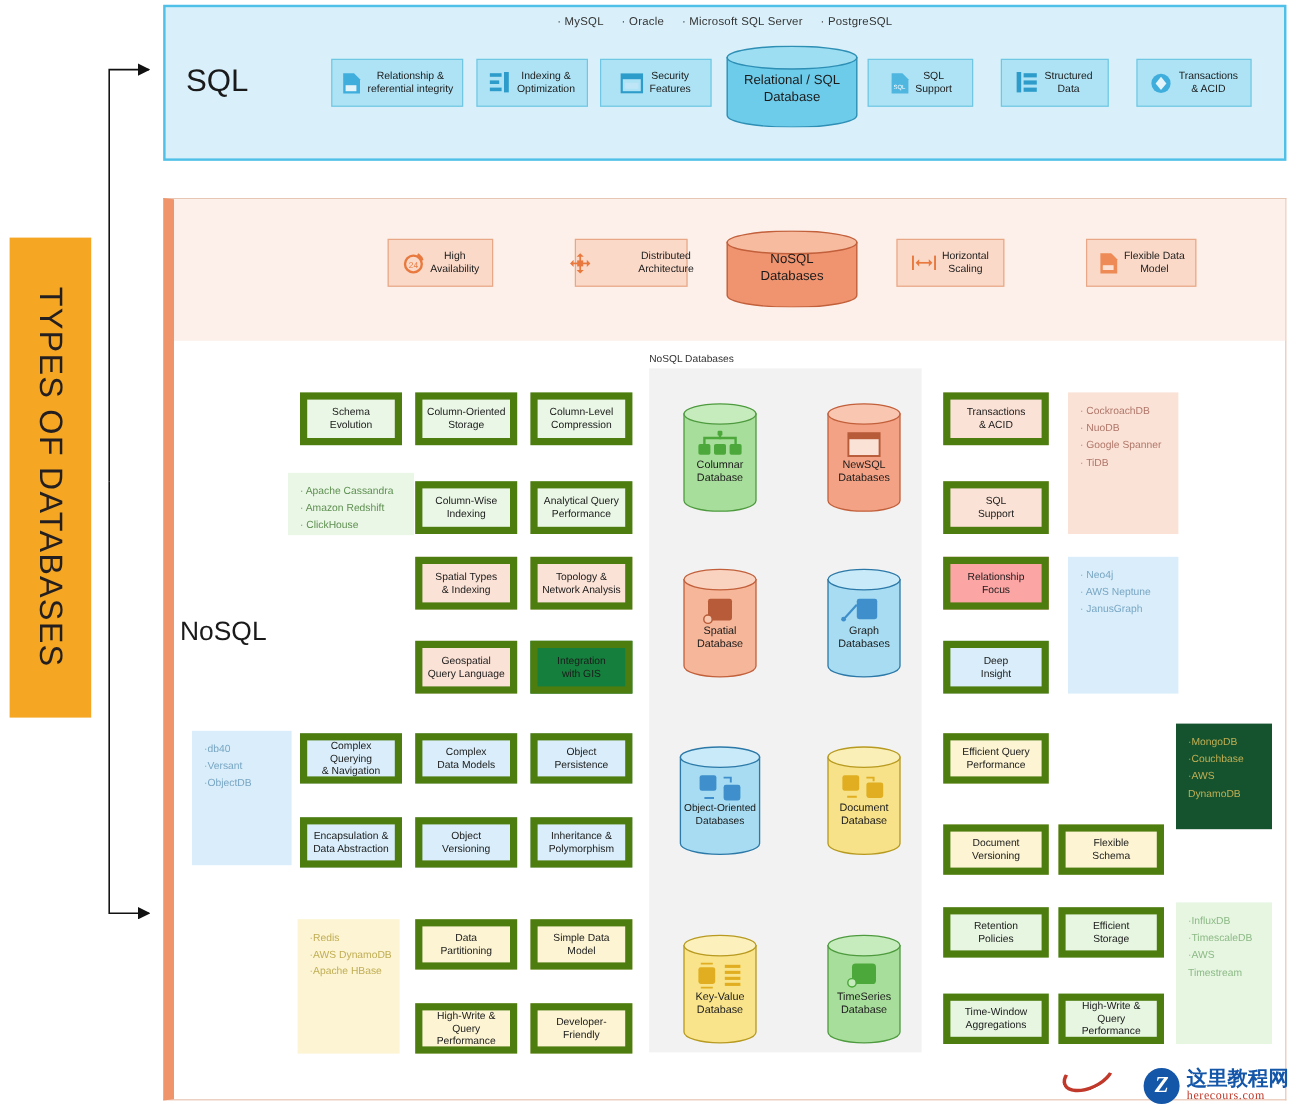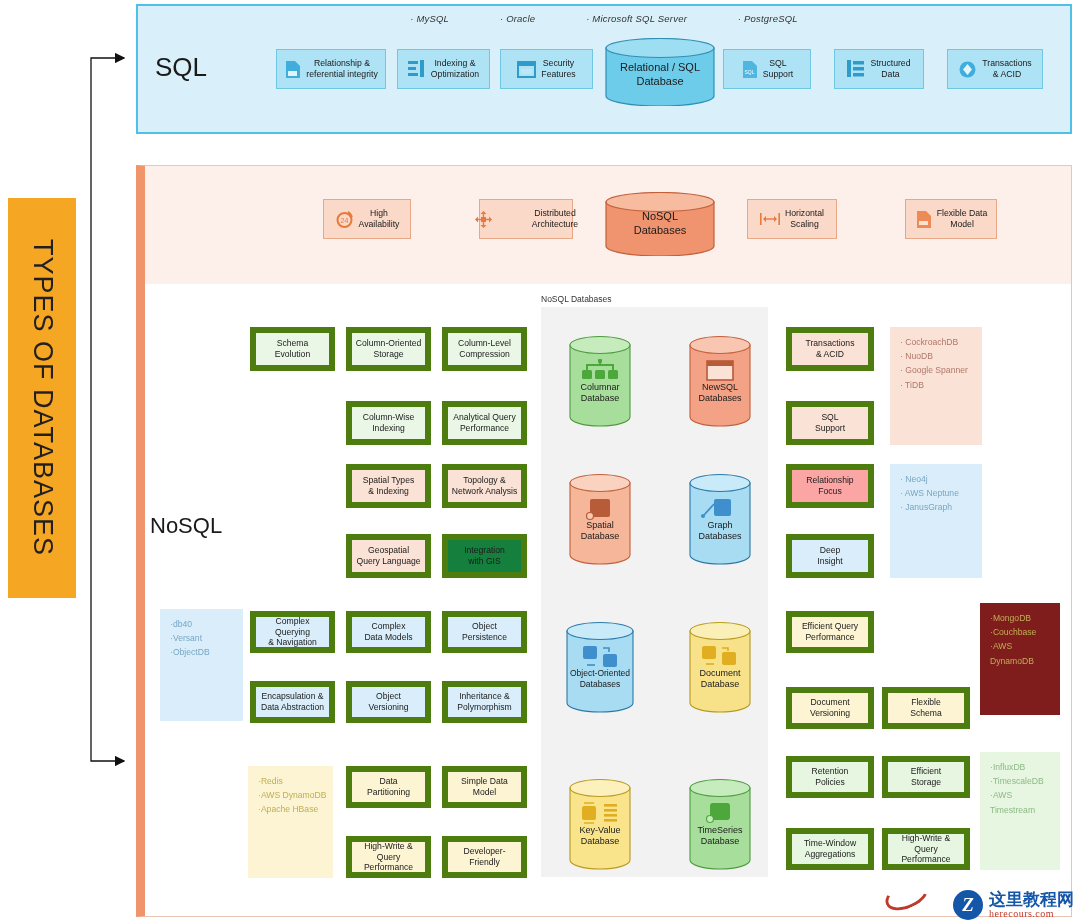--- a/index.html
+++ b/index.html
@@ -11,21 +11,21 @@
     display:flex;align-items:center;justify-content:center;}
   .side-title span{writing-mode:vertical-rl;font-size:27px;letter-spacing:1px;color:#231f20;
     font-weight:400;white-space:nowrap;}
 
   
   .sql-panel{position:absolute;left:136px;top:4px;width:936px;height:130px;
     background:#D9F0FA;border:2px solid #4FC0E8;box-sizing:border-box;}
   .sql-word{position:absolute;left:155px;top:52px;font-size:26px;color:#1a1a1a;}
   .sql-vendors{position:absolute;left:136px;top:13px;width:936px;text-align:center;
     font-size:9.5px;color:#333;letter-spacing:.2px;}
-  .sql-vendors span{margin:0 24px;font-style:italic;}
+  .sql-vendors span{margin:0 6px;}
 
   .feat{position:absolute;box-sizing:border-box;display:flex;align-items:center;
     justify-content:center;gap:5px;padding:0 5px;}
   .feat .lbl{font-size:8.7px;line-height:1.22;text-align:center;color:#1a1a1a;}
   .sqlfeat{background:#AEE3F5;border:1px solid #6FC7E3;}
   .ico{flex:0 0 auto;display:block;}
 
   .cyl{position:absolute;box-sizing:border-box;display:flex;flex-direction:column;
     align-items:center;justify-content:center;}
   .cyl .cyl-label{position:relative;z-index:3;font-size:9px;line-height:1.25;text-align:center;color:#1a1a1a;}
@@ -359,20 +359,25 @@
     </svg>
     <div class="cyl-label" style="font-size:11px;">
       <div>NoSQL</div>
         <div>Databases</div>
     </div>
   </div>
 
   <div class="gray-col"></div>
   <div class="gray-col-label">NoSQL Databases</div>
 
+  <div class="ex" style="left:240px;top:394px;width:105px;height:52px;background:#EAF7E6;color:#5E8F51;">
+    <div>· <span>Apache Cassandra</span></div>
+    <div>· <span>Amazon Redshift</span></div>
+    <div>· <span>ClickHouse</span></div>
+  </div>
   <div class="sb" style="left:250px;top:327px;width:85px;height:44px;background:#EAF7E6;">
       <span style="white-space:pre-line">Schema
 Evolution</span>
     </div>
   <div class="sb" style="left:346px;top:327px;width:85px;height:44px;background:#EAF7E6;">
       <span style="white-space:pre-line">Column-Oriented
 Storage</span>
     </div>
   <div class="sb" style="left:442px;top:327px;width:85px;height:44px;background:#EAF7E6;">
       <span style="white-space:pre-line">Column-Level
@@ -567,21 +572,21 @@
 Performance</span>
     </div>
   <div class="sb" style="left:786px;top:687px;width:88px;height:42px;background:#FCF4D2;">
       <span style="white-space:pre-line">Document
 Versioning</span>
     </div>
   <div class="sb" style="left:882px;top:687px;width:88px;height:42px;background:#FCF4D2;">
       <span style="white-space:pre-line">Flexible
 Schema</span>
     </div>
-  <div class="ex" style="left:980px;top:603px;width:80px;height:112px;background:#7f1d1d;color:#C0AE55;">
+  <div class="ex" style="left:980px;top:603px;width:80px;height:88px;background:#14532d;color:#C0AE55;">
     <div>·<span>MongoDB</span></div>
     <div>·<span>Couchbase</span></div>
     <div>·<span>AWS</span></div>
     <div><span> DynamoDB</span></div>
   </div>
 
   <div class="ex" style="left:248px;top:766px;width:85px;height:112px;background:#FCF4D2;color:#C0AE55;">
     <div>·<span>Redis</span></div>
     <div>·<span>AWS DynamoDB</span></div>
     <div>·<span>Apache HBase</span></div>

